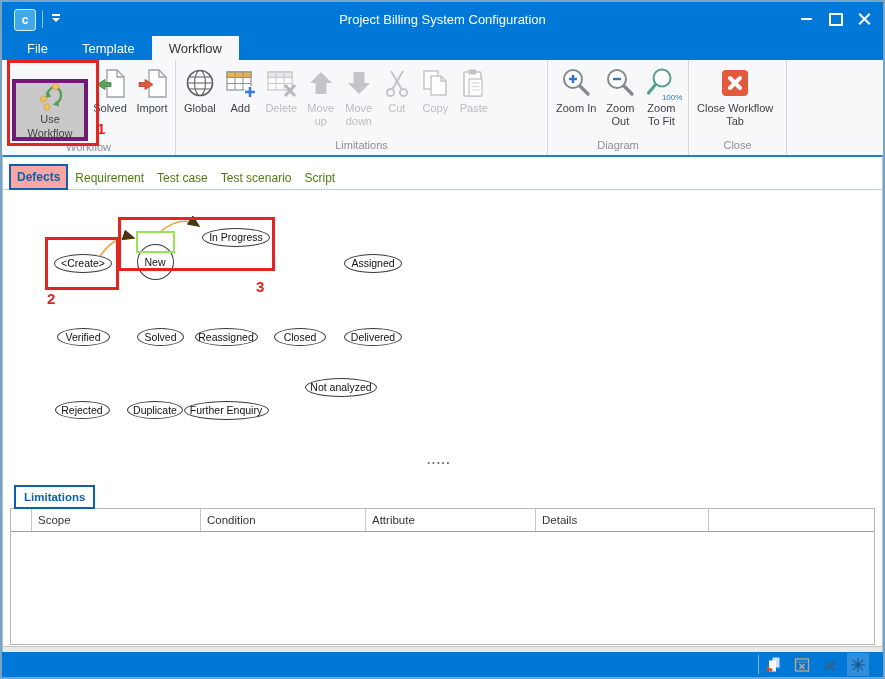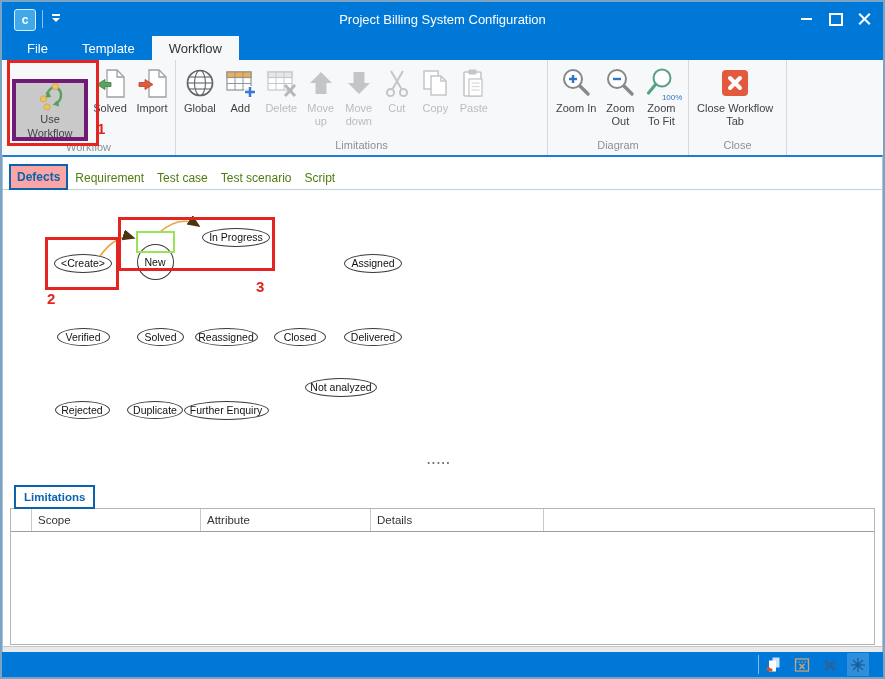--- a/index.html
+++ b/index.html
@@ -353,20 +353,21 @@
         <div class="anno-num" style="left: 44px; top: 100px;">2</div>
         <div class="anno-box" style="left: 115px; top: 27px; width: 157px; height: 54px;"></div>
         <div class="anno-num" style="left: 253px; top: 88px;">3</div>
       </div>
     <div class="bottom-panel">
       <div class="lim-tab">Limitations</div>
       <div class="lim-table">
         <div class="lim-header" id="lim-header">
             <div class="lim-cell" style="width: 21px;"></div>
             <div class="lim-cell" style="width: 169px;">Scope</div>
+            <div class="lim-cell" style="width: 165px;">Condition</div>
             <div class="lim-cell" style="width: 170px;">Attribute</div>
             <div class="lim-cell" style="width: 173px;">Details</div>
           </div>
       </div>
     </div>
     <div class="panel-edge"></div>
   </div>
 
   <div class="statusbar">
     <div class="sb-sep"></div>

